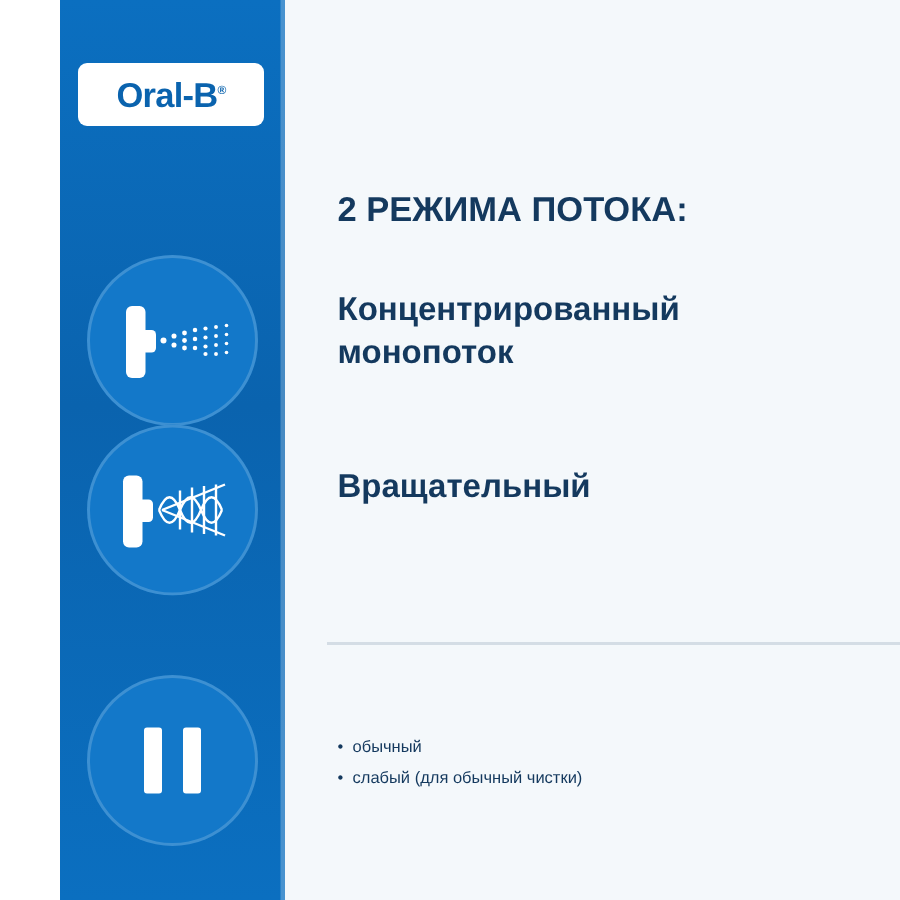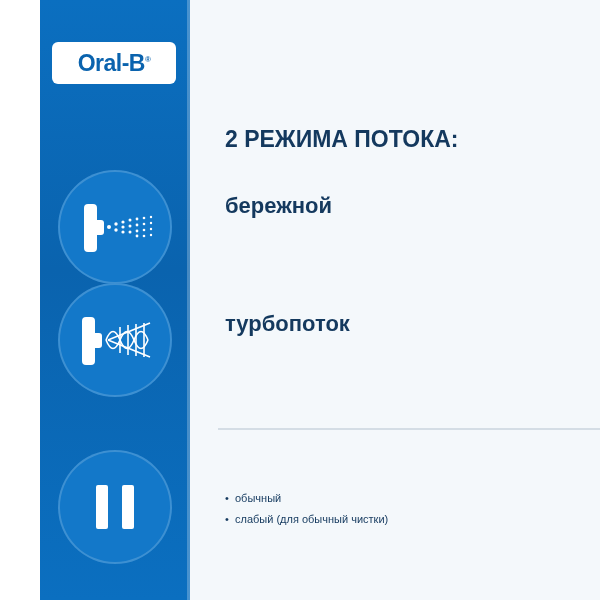--- a/index.html
+++ b/index.html
@@ -241,25 +241,26 @@
       <rect x="64" y="35" width="12" height="44" rx="2" fill="#ffffff"></rect>
     </svg>
   </div>
 
   <div class="content">
 
 
     <div class="sub-head">2 РЕЖИМА ПОТОКА:</div>
 
     <div class="mode-1">
-      <div>бережной</div>
+      <div>Концентрированный</div>
+      <div>монопоток</div>
     </div>
 
     <div class="mode-2">
-      <div>турбопоток</div>
+      <div>Вращательный</div>
     </div>
 
     <div class="divider"></div>
 
 
     <div class="bullets">
       <div class="bullet-item">
         <span class="bullet-dot">•</span><span>обычный</span>
       </div>
       <div class="bullet-item">

